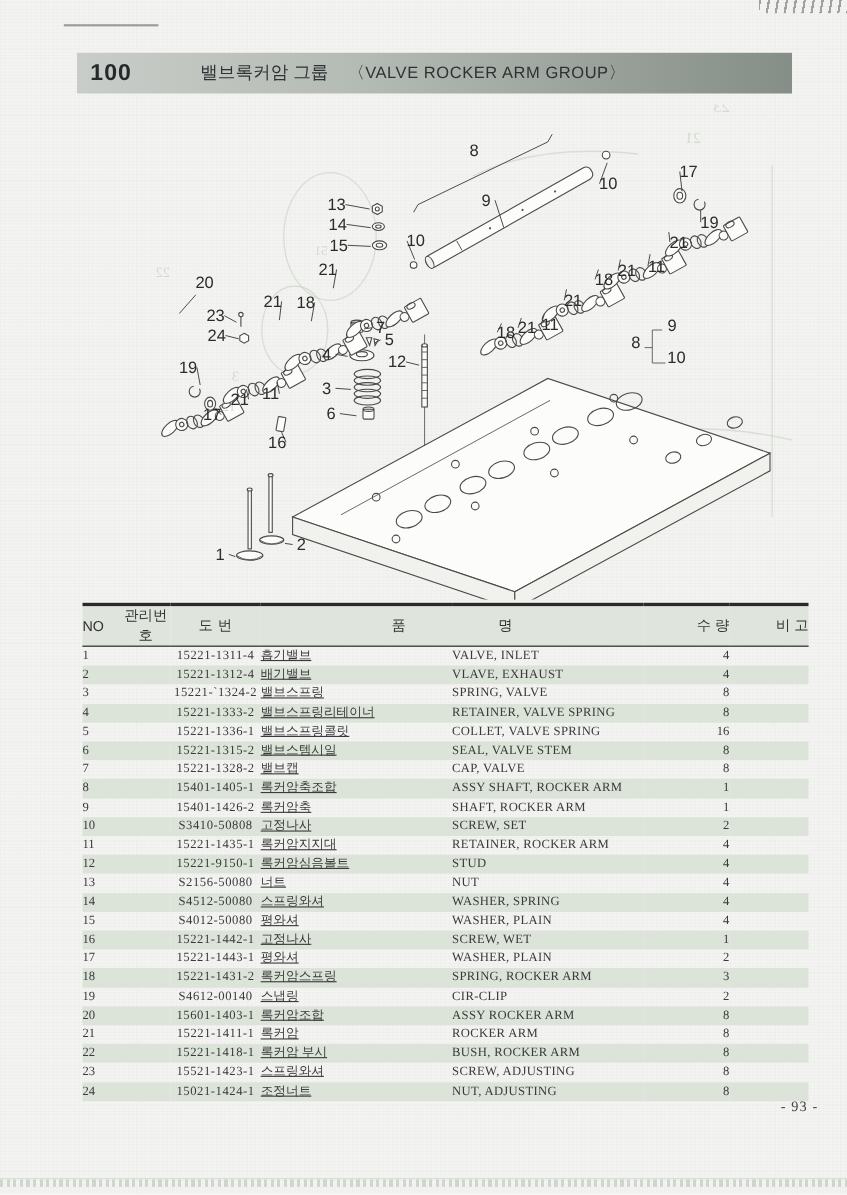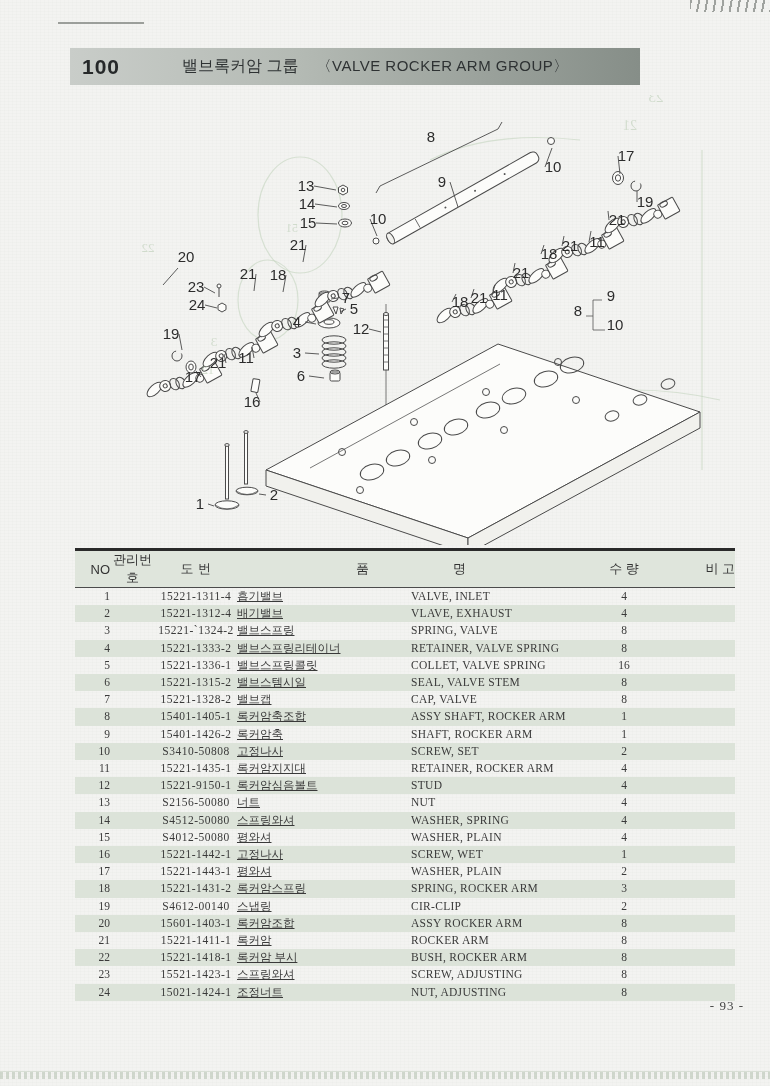--- a/index.html
+++ b/index.html
@@ -5,21 +5,21 @@
   html,body{margin:0;padding:0;}
   .page{
     position:relative;width:770px;height:1086px;overflow:hidden;
     background:#f3f3f1;
     background-image:repeating-linear-gradient(0deg,rgba(190,200,188,.06) 0 1px,transparent 1px 3px),
                      repeating-linear-gradient(90deg,rgba(190,200,188,.05) 0 1px,transparent 1px 4px);
     font-family:"Liberation Serif",serif;color:#333;
   }
   
   .banner{
-    position:absolute;left:70px;top:48px;width:570px;height:37px;
+    position:absolute;left:70px;top:48px;width:650px;height:37px;
     background:linear-gradient(90deg,#c9cdc9 0%,#b4bab4 40%,#9ba29c 72%,#868e88 100%);
     display:flex;align-items:center;gap:18px;padding-left:12px;box-sizing:border-box;
   }
   .banner .secno{font:bold 21px "Liberation Sans",sans-serif;color:#26292a;letter-spacing:1px;}
   .banner .tko{font:16px "Liberation Sans",sans-serif;color:#2e3233;margin-left:44px;}
   .banner .ten{font:15px "Liberation Sans",sans-serif;color:#2e3233;letter-spacing:.5px;}
   
   .diagram{position:absolute;left:0;top:95px;width:770px;height:450px;}
   svg text{user-select:none;}
   .part{fill:#fcfcfa;stroke:#4a4a4a;stroke-width:1;}
@@ -31,26 +31,26 @@
   .ghostt{fill:#b2c7ac;opacity:.5;font-family:"Liberation Serif",serif;text-anchor:middle;}
   .ghostl{fill:none;stroke:#c0d2ba;stroke-width:1.2;opacity:.55;}
   
   .parts-table{position:absolute;left:75px;top:548px;width:660px;border-collapse:collapse;table-layout:fixed;}
   .parts-table thead tr{background:#dfe5dc;height:24px;}
   .parts-table thead{border-top:3px solid #2a2a2a;border-bottom:1px solid #4c4c4c;}
   .parts-table th{font:13px "Liberation Sans",sans-serif;font-weight:normal;color:#333;padding:0;}
   .parts-table td{font:11.5px "Liberation Serif",serif;color:#3a3a3a;padding:0;height:17.2px;line-height:17.2px;
     white-space:nowrap;overflow:visible;}
   .parts-table tbody tr:nth-child(even){background:#dce3d9;}
-  .c-no{width:35px;text-align:right;}
+  .c-no{width:35px;text-align:left;}
   .c-mgmt{width:45px;text-align:center;}
   .c-dwg{width:82px;text-align:center;letter-spacing:.5px;}
   .c-ko{width:108px;text-align:left;font-family:"Liberation Sans",sans-serif;font-size:11px;text-decoration:underline;}
   .c-en{width:240px;text-align:left;letter-spacing:.3px;}
-  .c-qty{width:78px;text-align:center;}
+  .c-qty{width:78px;text-align:right;}
   .c-rmk{width:72px;text-align:right;}
   .h-name{display:flex;justify-content:center;gap:84px;}
   
   .pageno{position:absolute;left:0;top:998px;width:744px;text-align:right;
     font:13px "Liberation Serif",serif;color:#444;letter-spacing:1px;}
   
   .art-topline{position:absolute;left:58px;top:22px;width:86px;height:2px;background:#6d726d;opacity:.65;}
   .art-corner{position:absolute;right:0;top:0;width:80px;height:12px;opacity:.5;
     background:repeating-linear-gradient(100deg,#4c524d 0 2px,transparent 2px 8px);}
   .art-band{position:absolute;left:0;top:1071px;width:770px;height:7px;opacity:.55;

